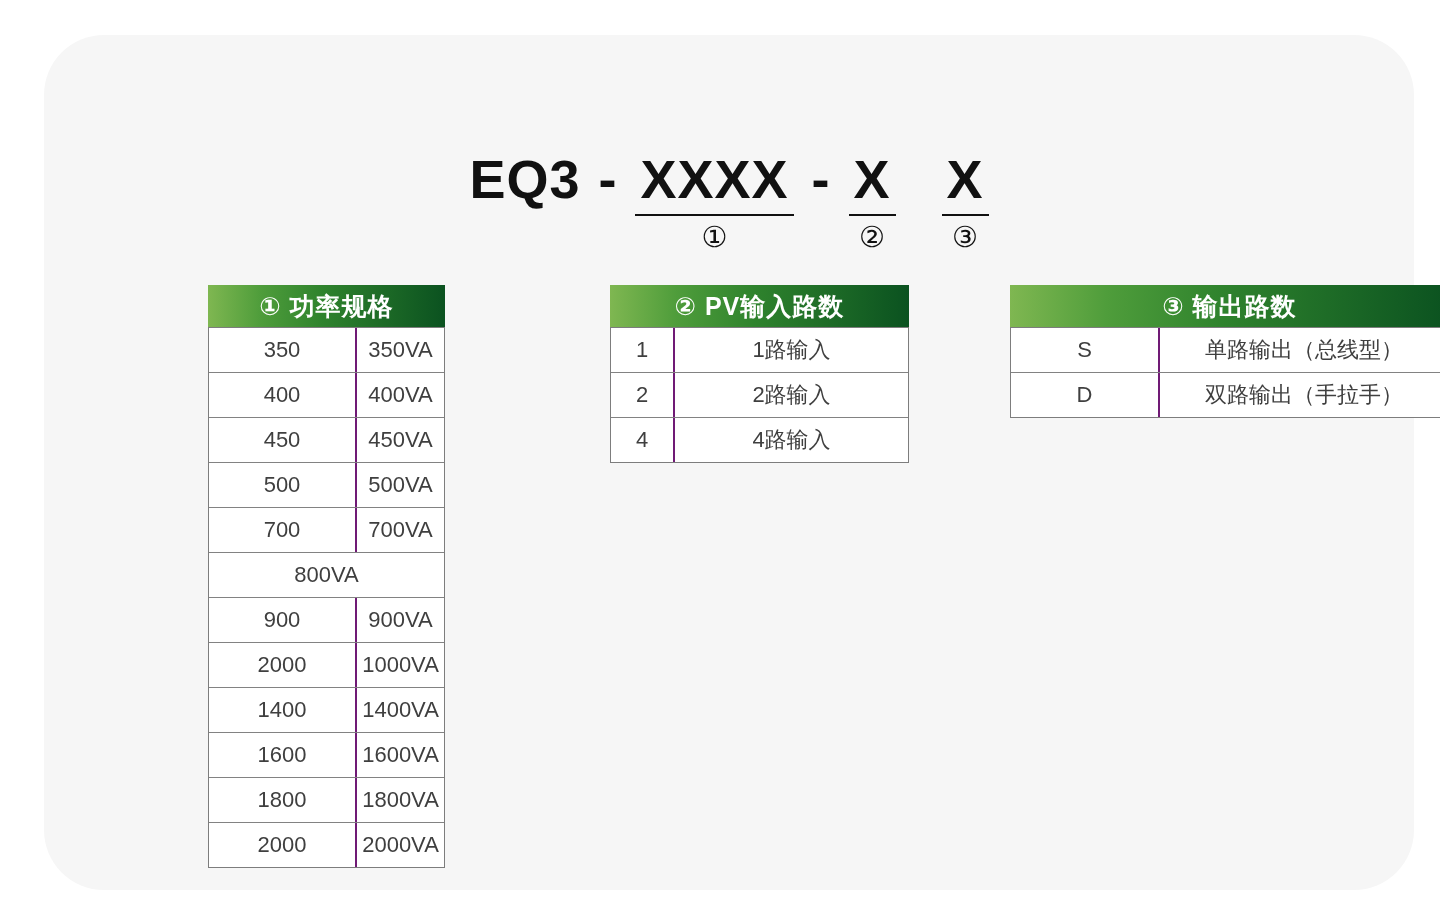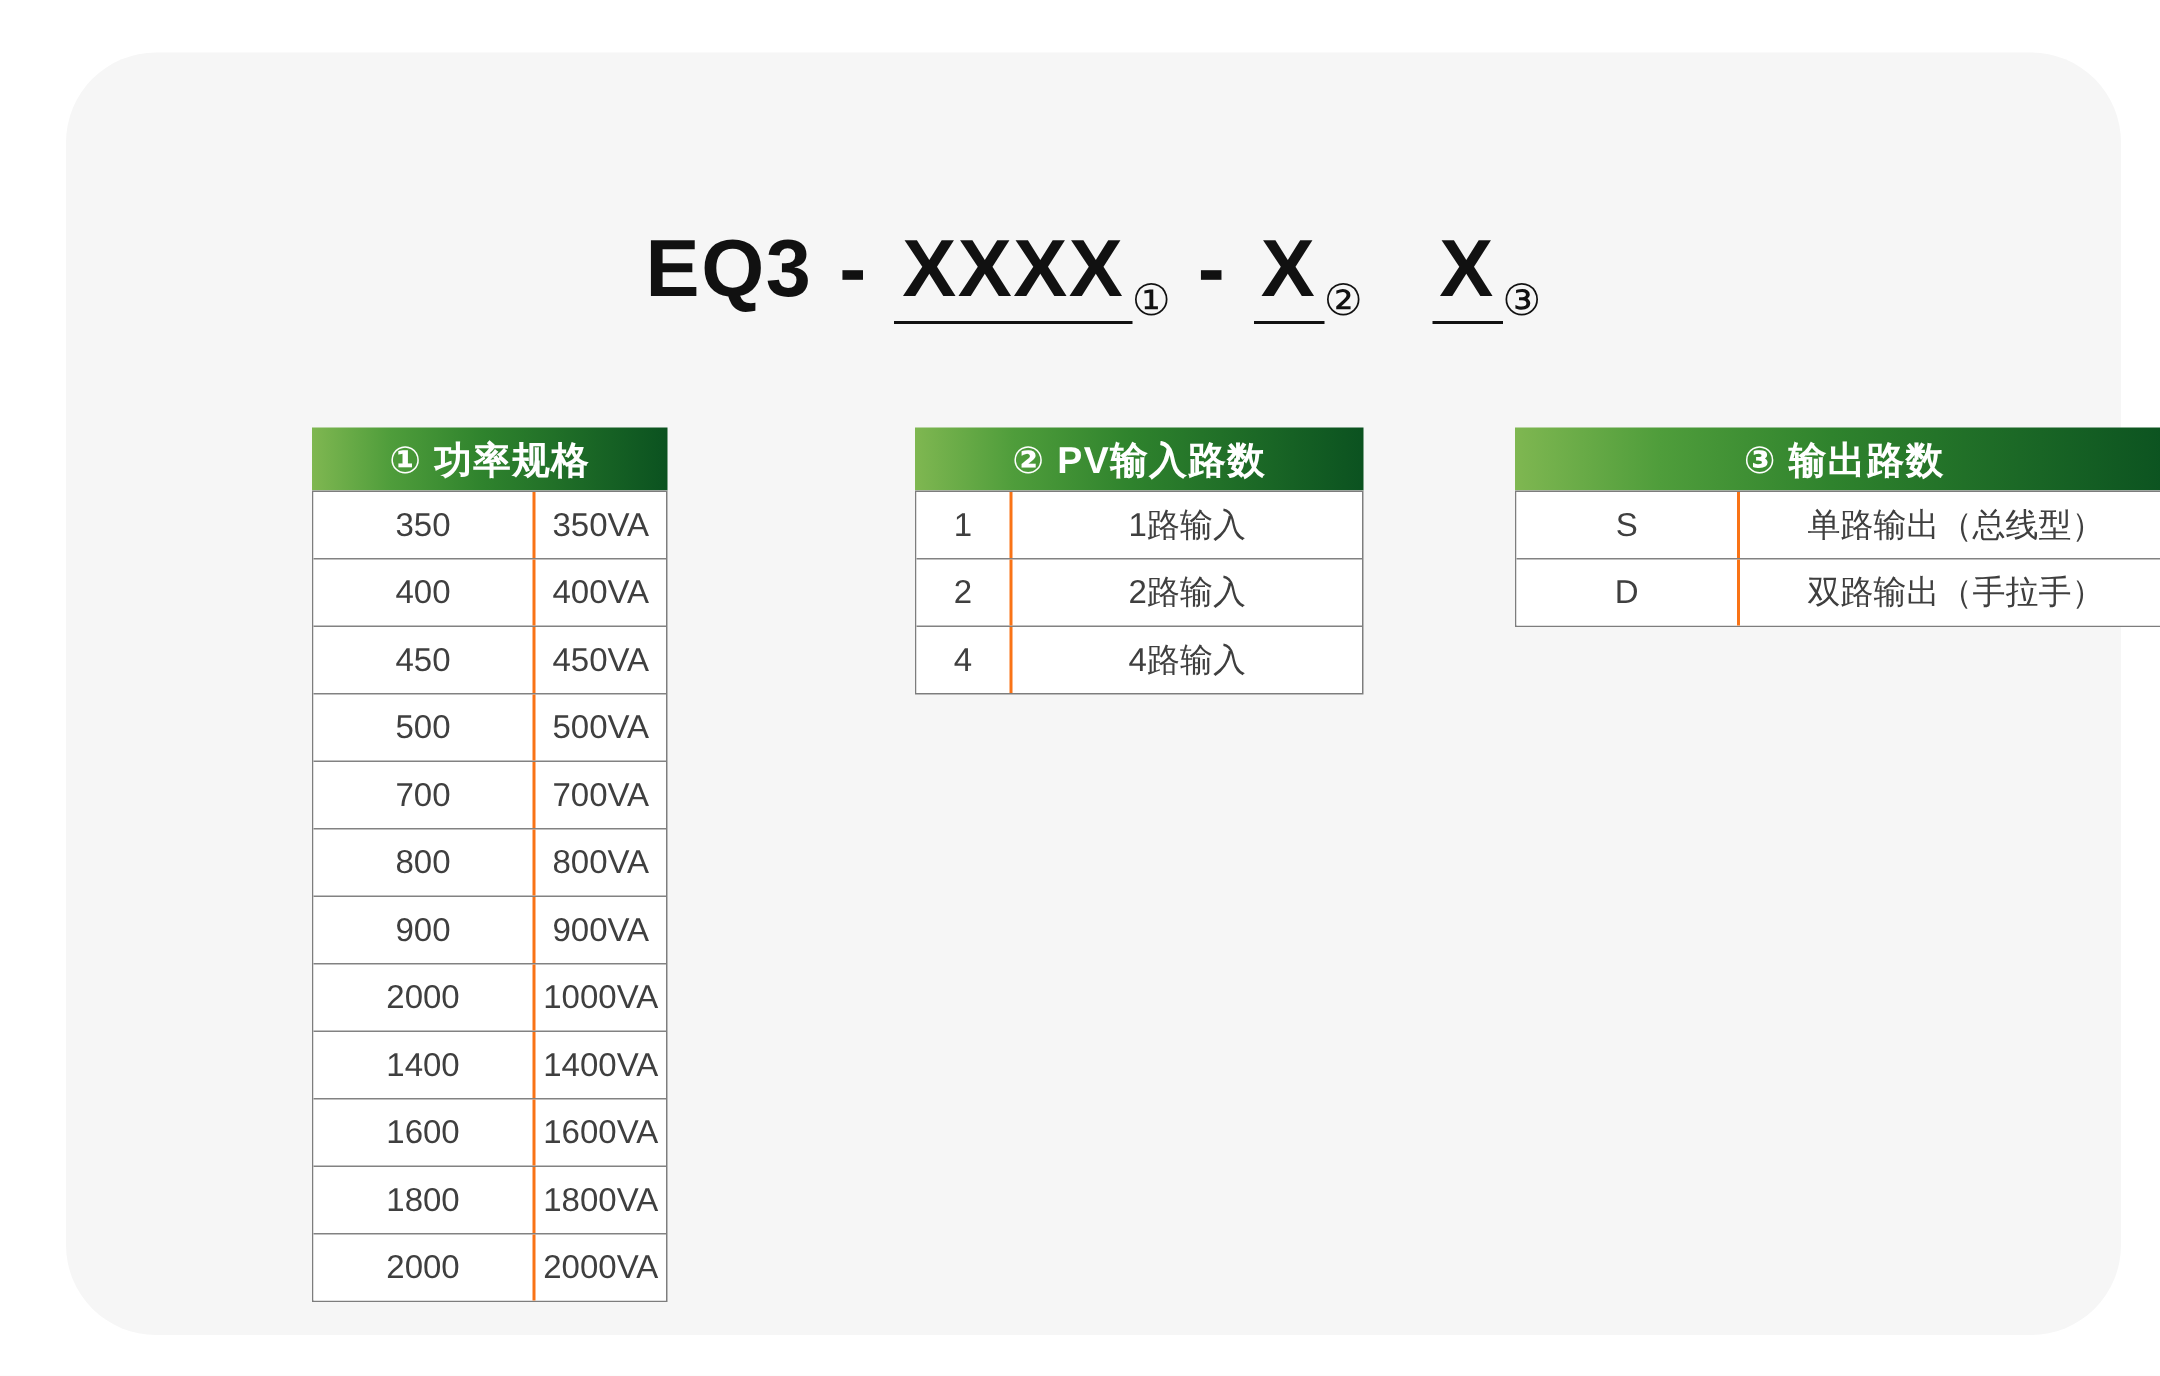--- a/index.html
+++ b/index.html
@@ -40,22 +40,22 @@
   .code-text {
     font-size: 54px;
     font-weight: bold;
     line-height: 1.05;
     letter-spacing: 1px;
     color: var(--title-color, #111111);
   }
   .dash { margin: 0 18px; }
   .seg {
     display: inline-flex;
-    flex-direction: row;
-    align-items: flex-end;
+    flex-direction: column;
+    align-items: center;
   }
   .seg .underlined {
     border-bottom: 2px solid var(--title-color, #111111);
     padding: 0 5px 6px 5px;
   }
   .seg-gap { margin-left: 46px; }
   .marker {
     margin-top: 7px;
     font-size: 29px;
     line-height: 1;
@@ -94,21 +94,21 @@
     background: #ffffff;
   }
   .row + .row { border-top: 1px solid #828282; justify-content: flex-end; }
   .cell {
     display: flex;
     align-items: center;
     justify-content: center;
     font-size: 22px;
     color: var(--cell-text, #3f3f3f);
   }
-  .c1 { border-right: 2px solid #f97316; }
+  .c1 { border-right: 2px solid #701a75; }
   .c2 { flex: 1; }
   .table-power  .c1 { width: 146px; }
   .table-pv     .c1 { width: 62px; }
   .table-output .c1 { width: 147px; }
 </style>
 </head>
 <body>
 
 <div class="stage">
   <div class="card">
@@ -148,21 +148,20 @@
         </div>
           <div class="row">
           <div class="cell c1">500</div>
           <div class="cell c2">500VA</div>
         </div>
           <div class="row">
           <div class="cell c1">700</div>
           <div class="cell c2">700VA</div>
         </div>
           <div class="row">
-          <div class="cell c1">800</div>
           <div class="cell c2">800VA</div>
         </div>
           <div class="row">
           <div class="cell c1">900</div>
           <div class="cell c2">900VA</div>
         </div>
           <div class="row">
           <div class="cell c1">2000</div>
           <div class="cell c2">1000VA</div>
         </div>

